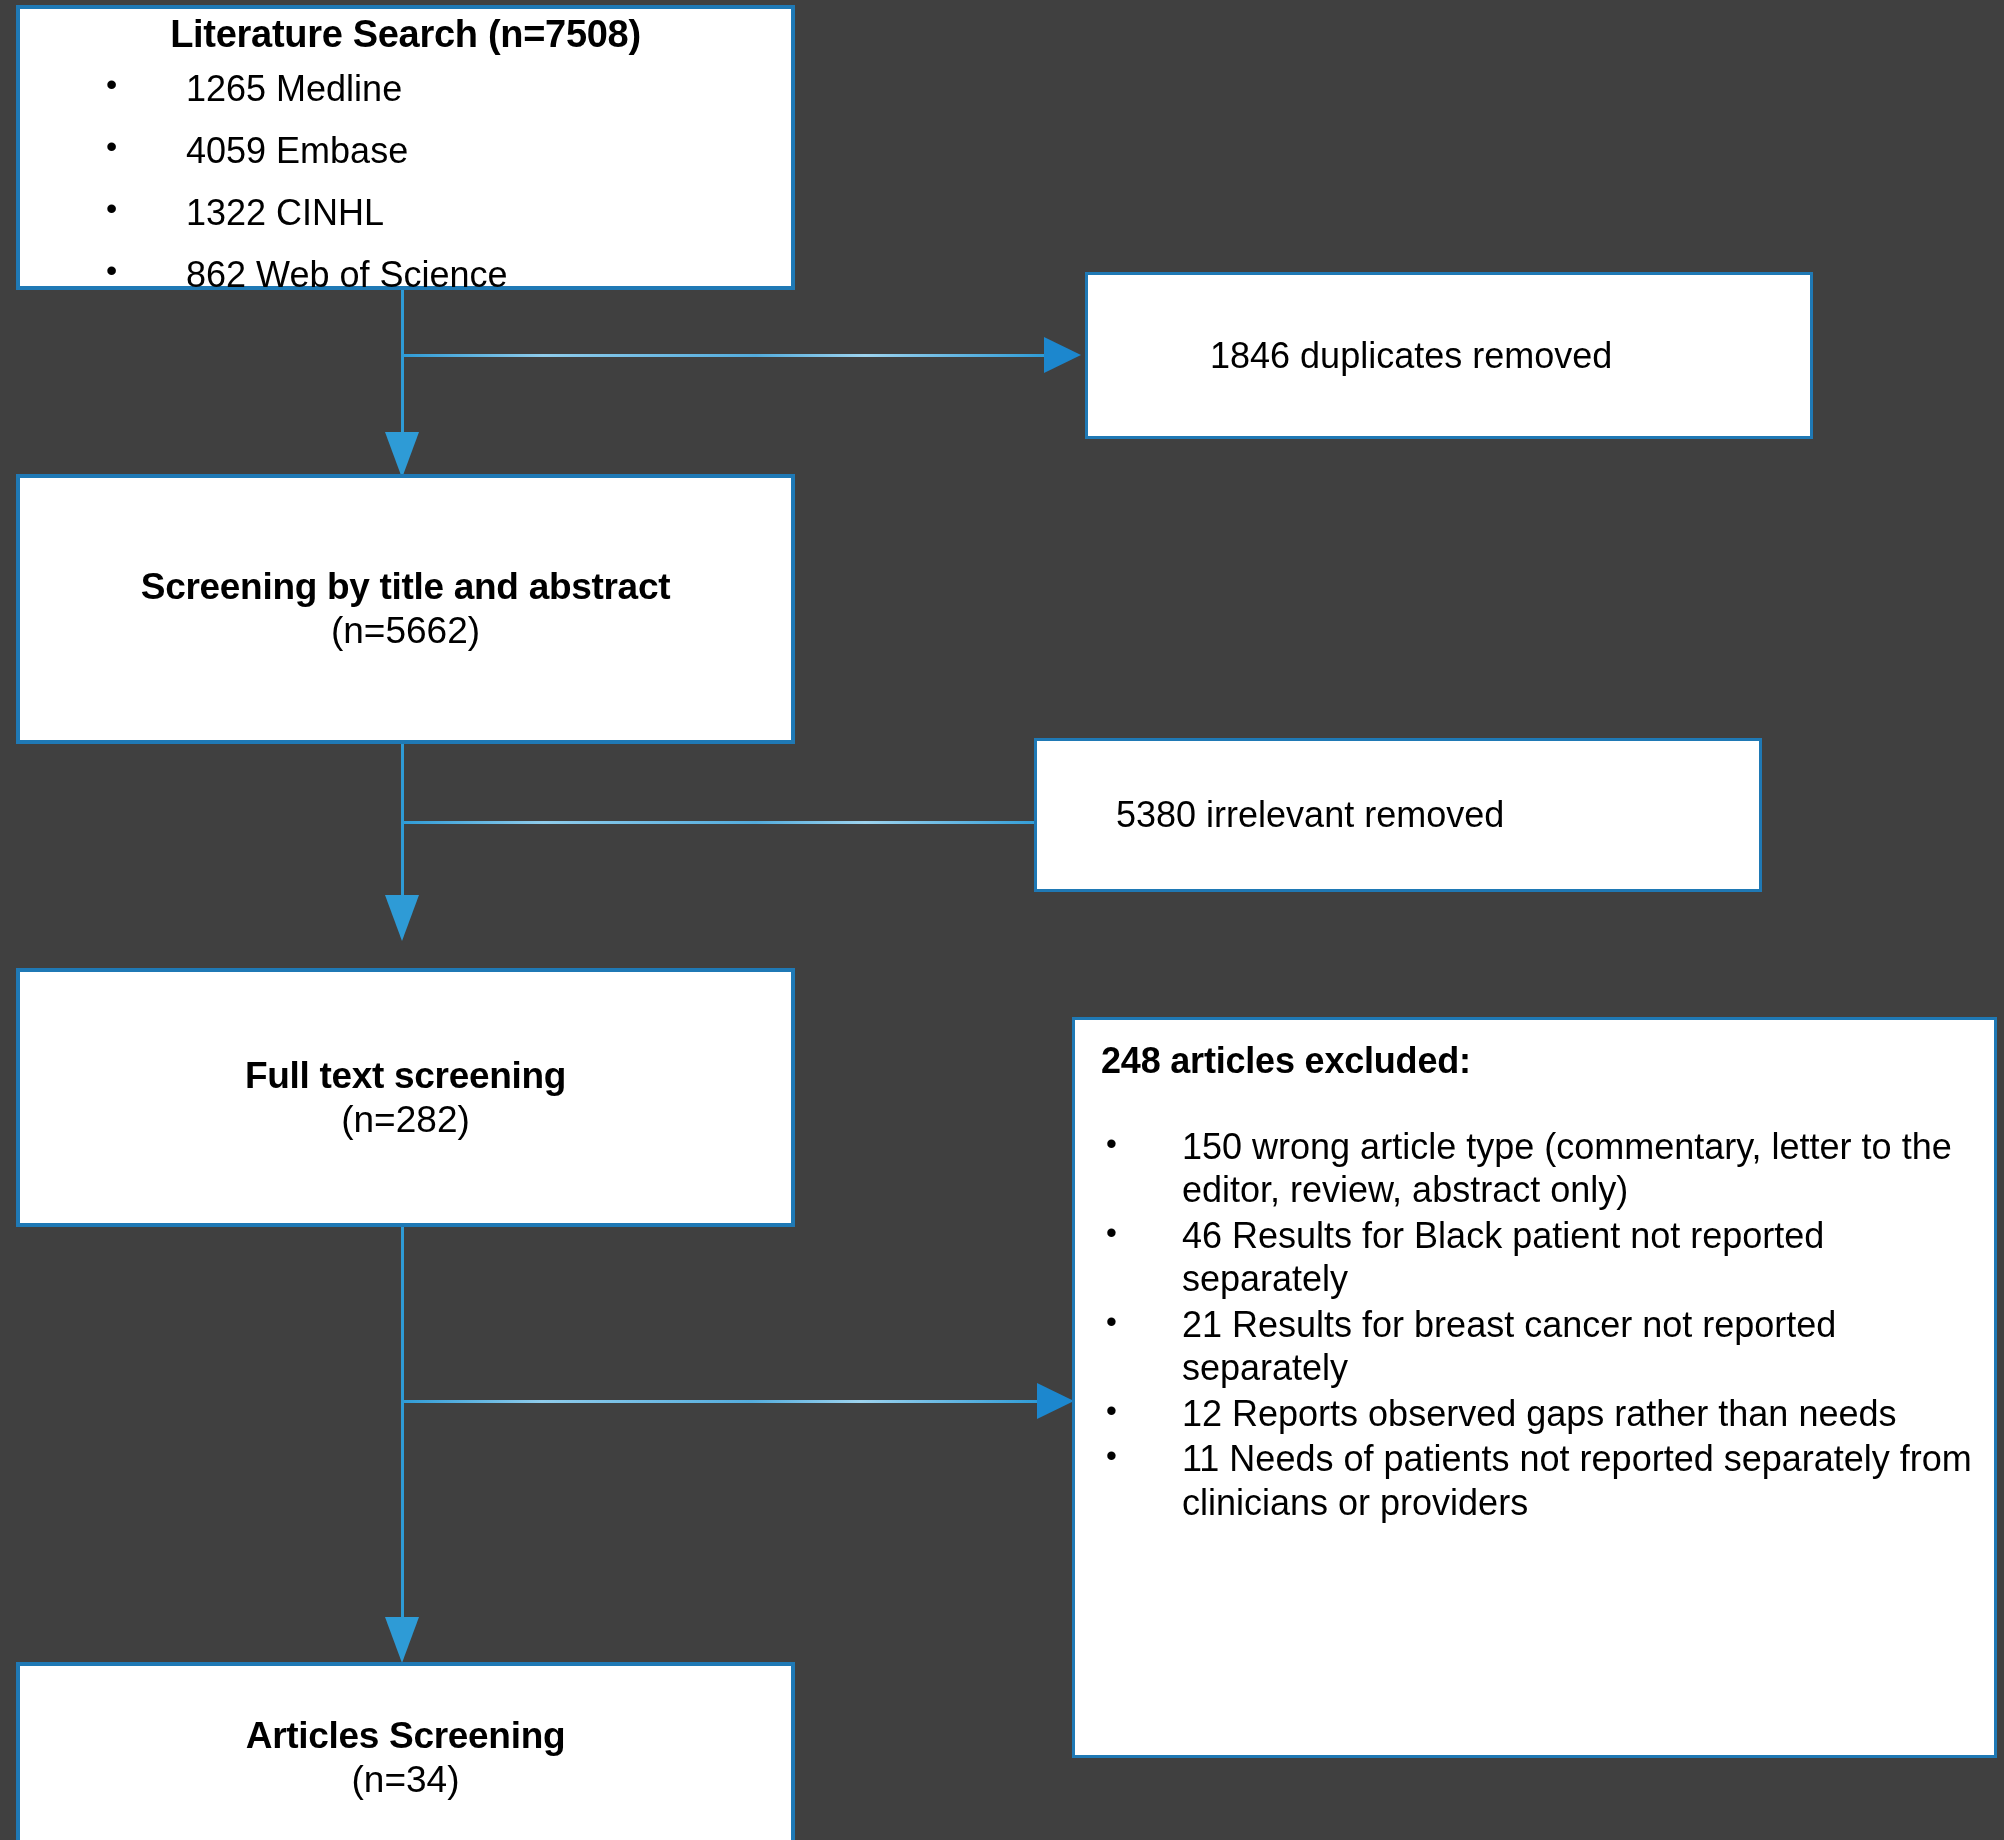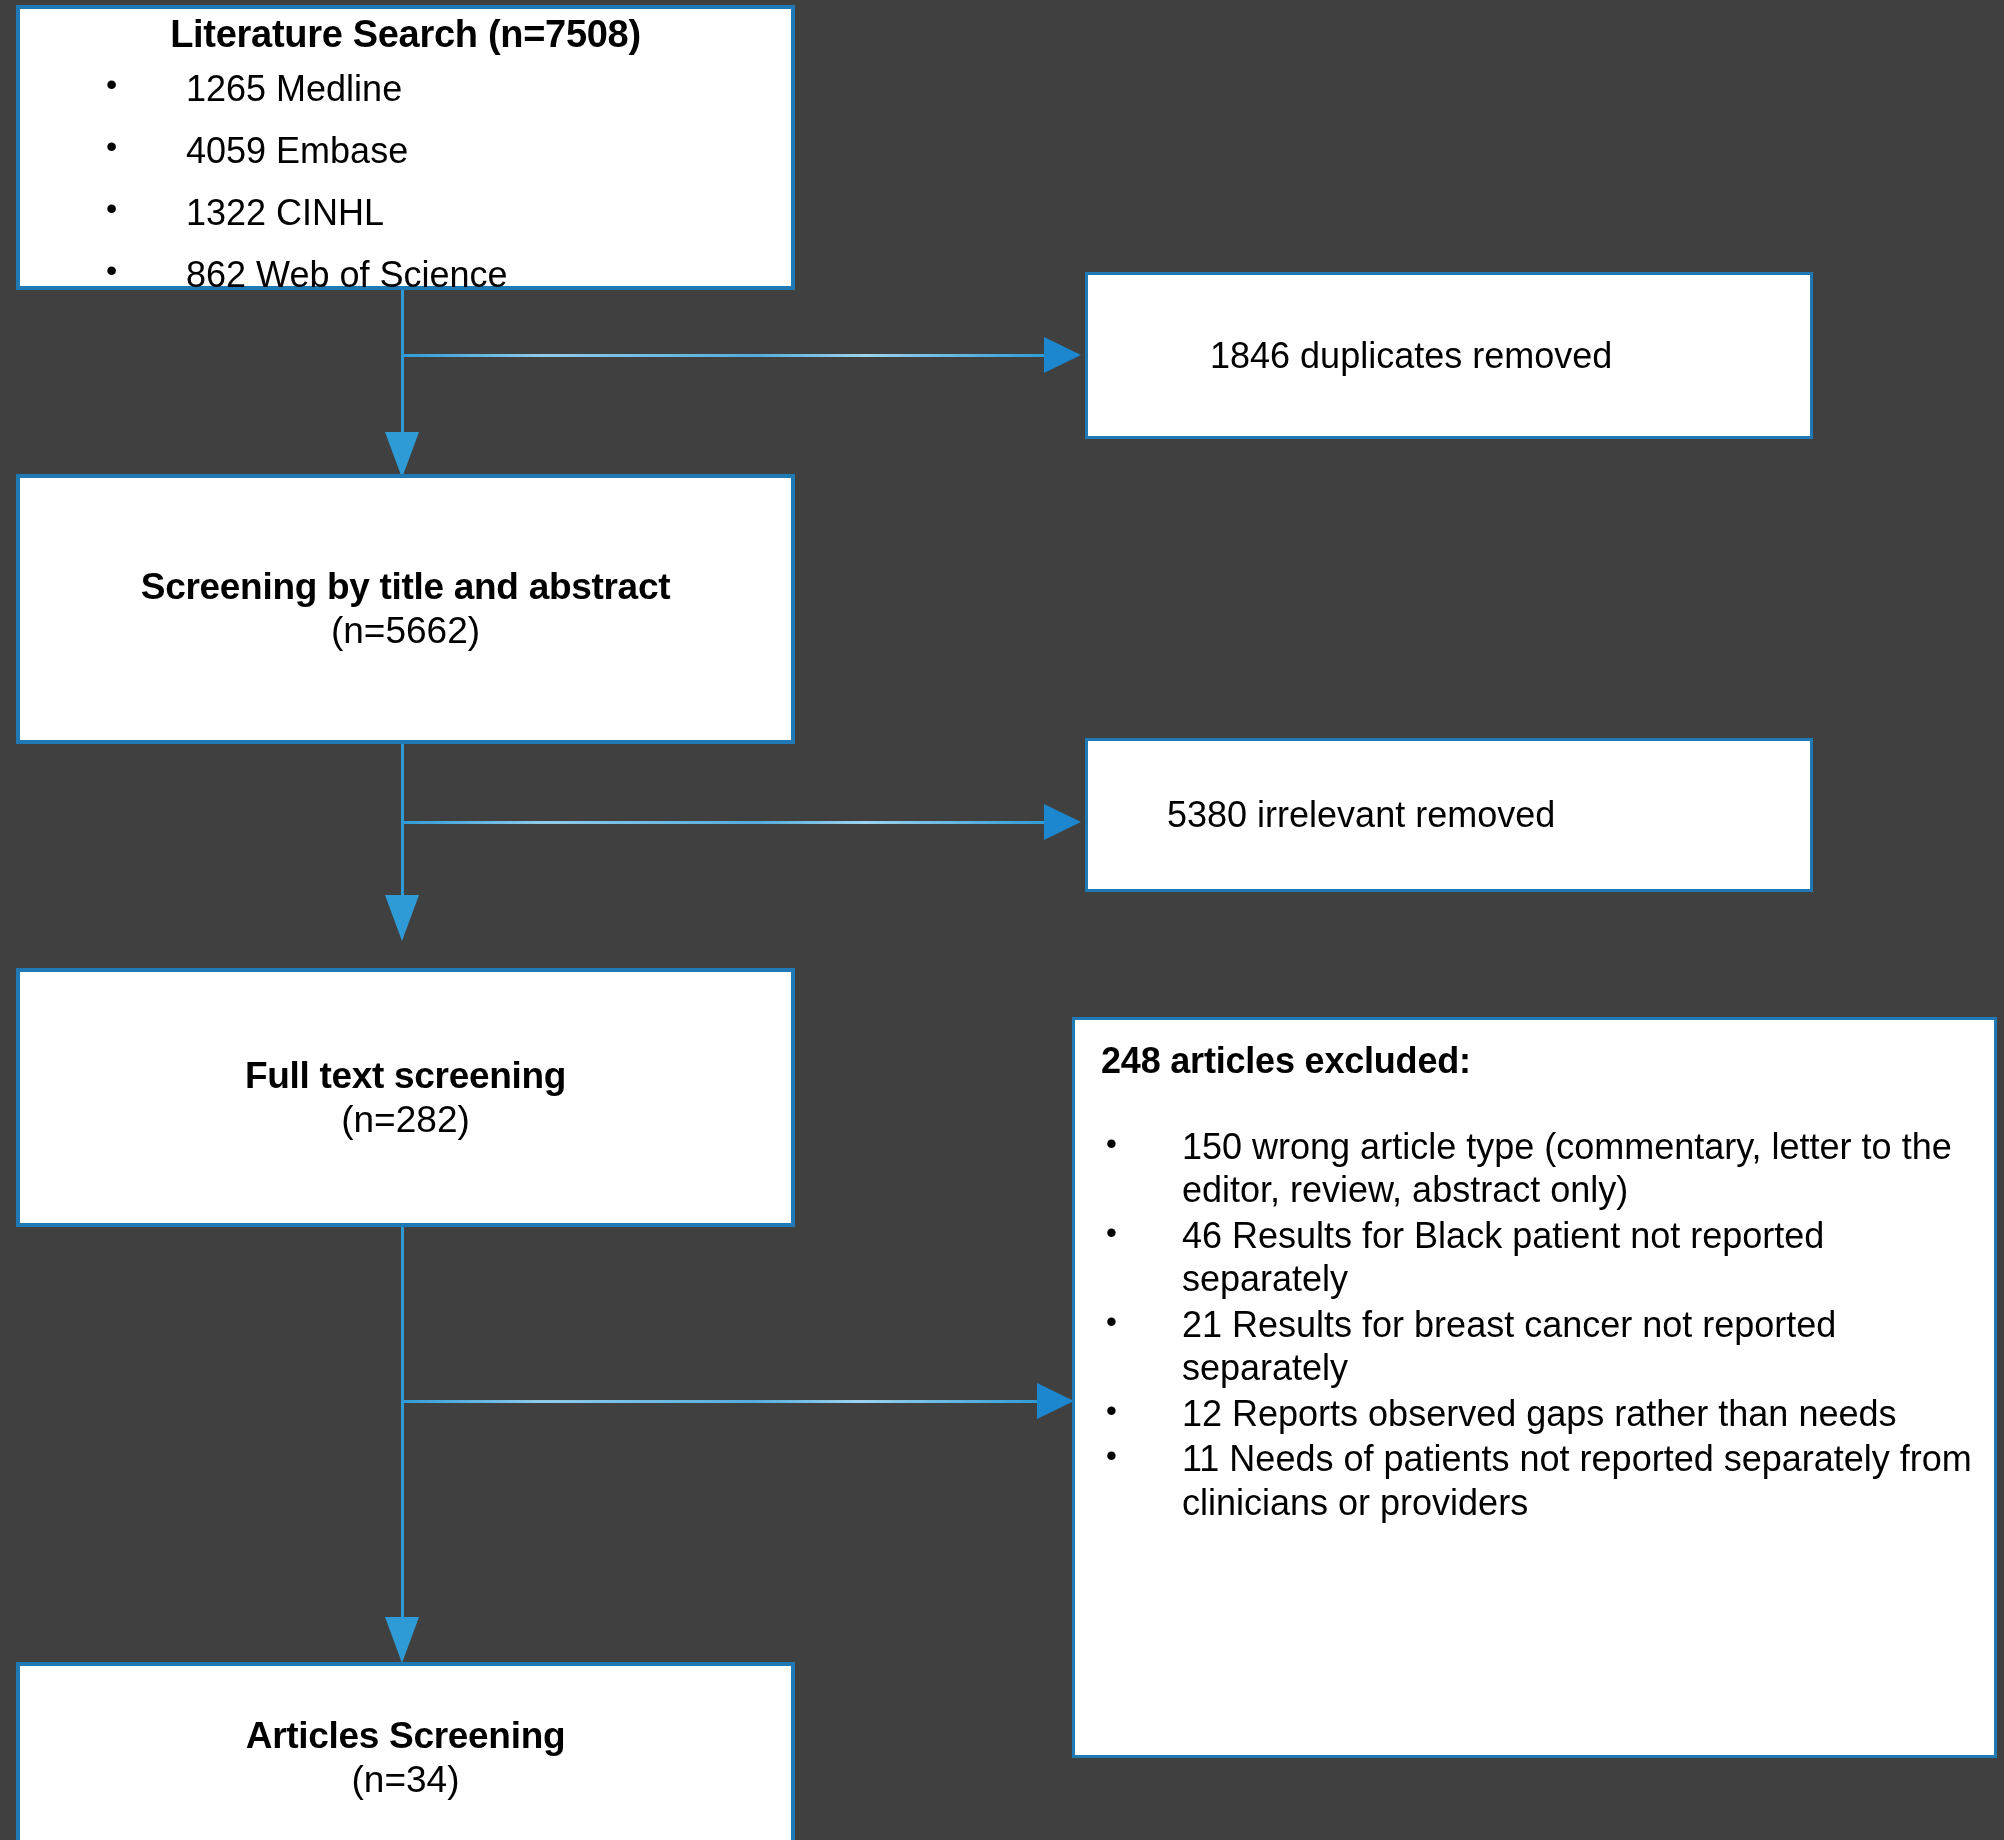--- a/index.html
+++ b/index.html
@@ -181,21 +181,21 @@
   <div class="fbox box-center" style="left:16px; top:474px; width:779px; height:270px;">
     <div class="box-title">Screening by title and abstract</div>
     <div class="box-sub">(n=5662)</div>
   </div>
 
   <div class="vline" style="left:401px; top:744px; height:160px;"></div>
   <div class="arrow-down" style="left:385px; top:895px;"></div>
   <div class="hline" style="left:402px; top:821px; width:643px;"></div>
   <div class="arrow-right" style="left:1044px; top:804px;"></div>
 
-  <div class="fbox thin box-center" style="left:1085px; top:738px; width:728px; height:154px;">
+  <div class="fbox thin box-center" style="left:1034px; top:738px; width:728px; height:154px;">
     <div class="note-text" style="align-self:flex-start;">5380 irrelevant removed</div>
   </div>
 
   <div class="fbox box-center" style="left:16px; top:968px; width:779px; height:259px;">
     <div class="box-title">Full text screening</div>
     <div class="box-sub">(n=282)</div>
   </div>
 
   <div class="vline" style="left:401px; top:1227px; height:407px;"></div>
   <div class="arrow-down" style="left:385px; top:1617px;"></div>

